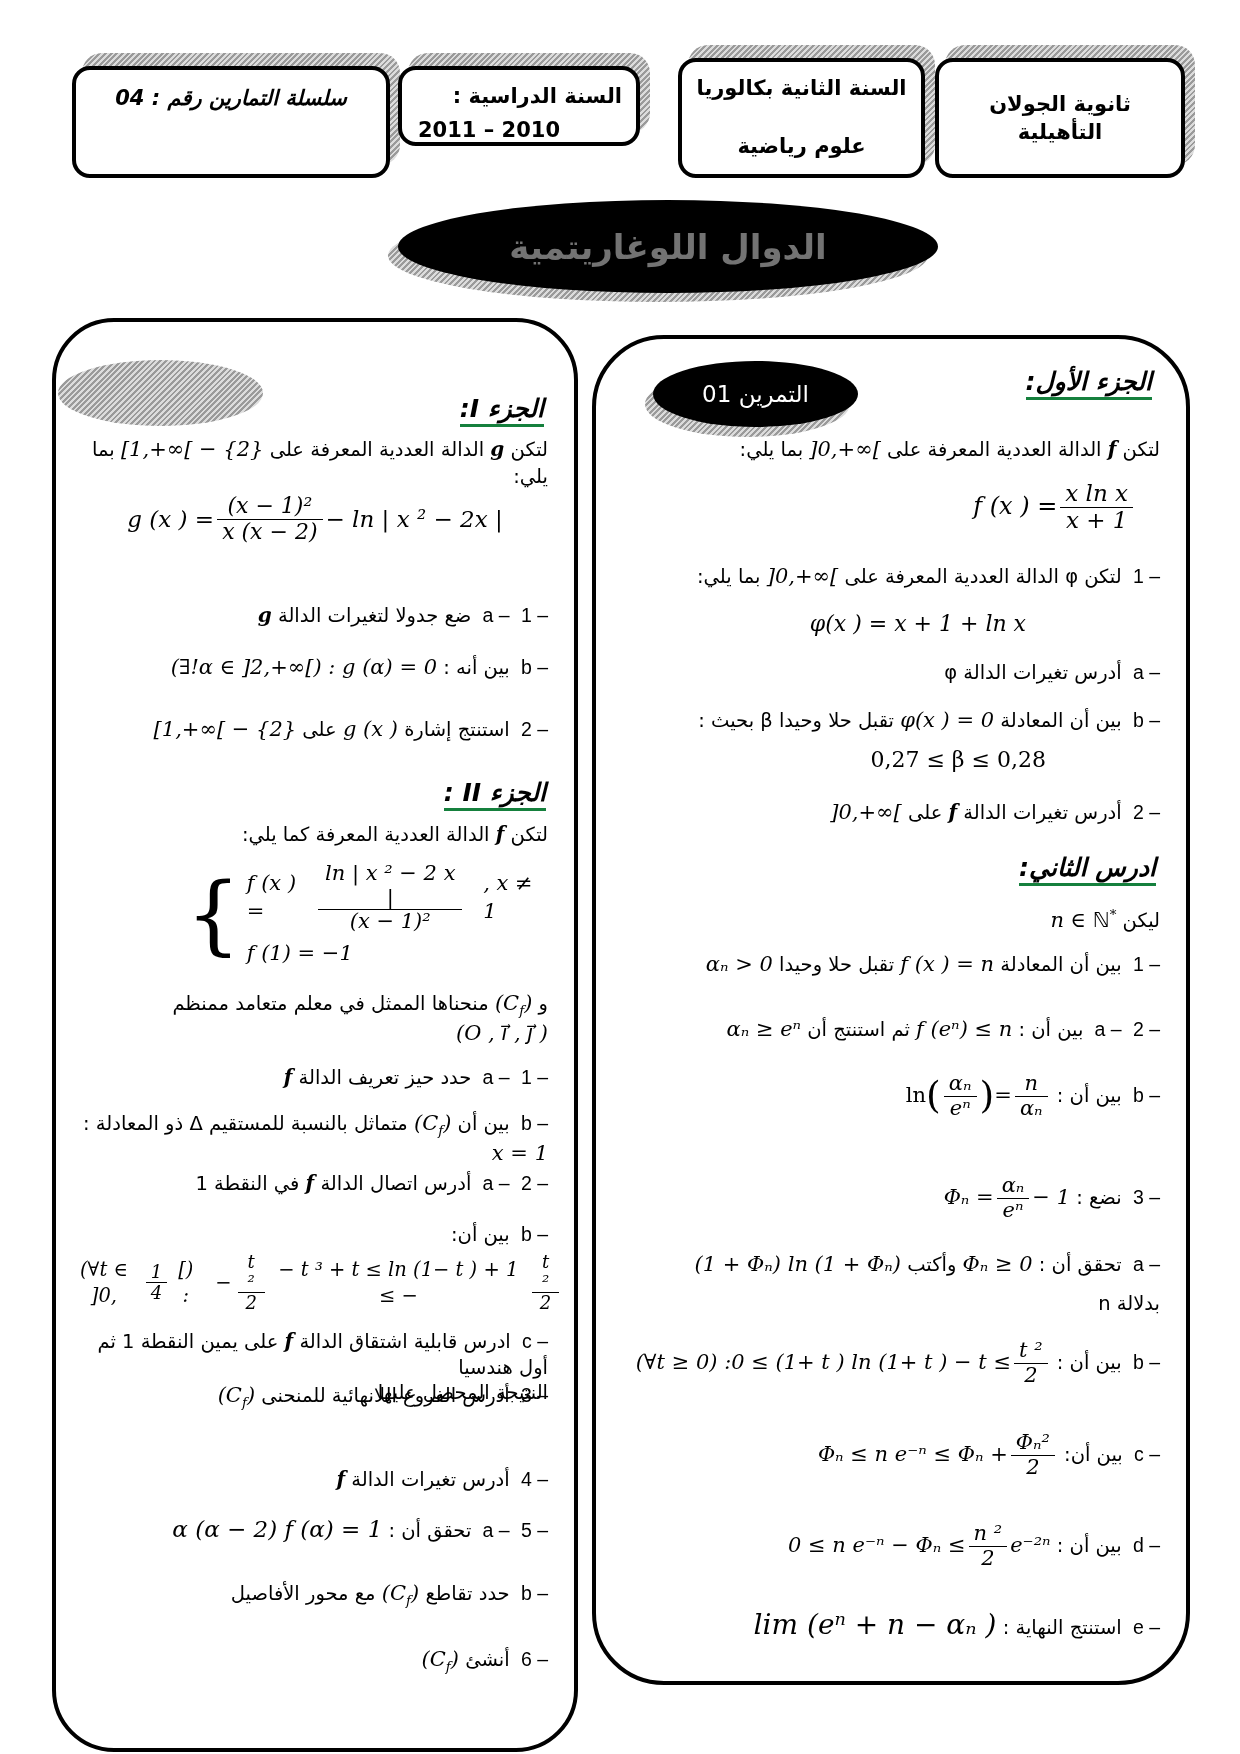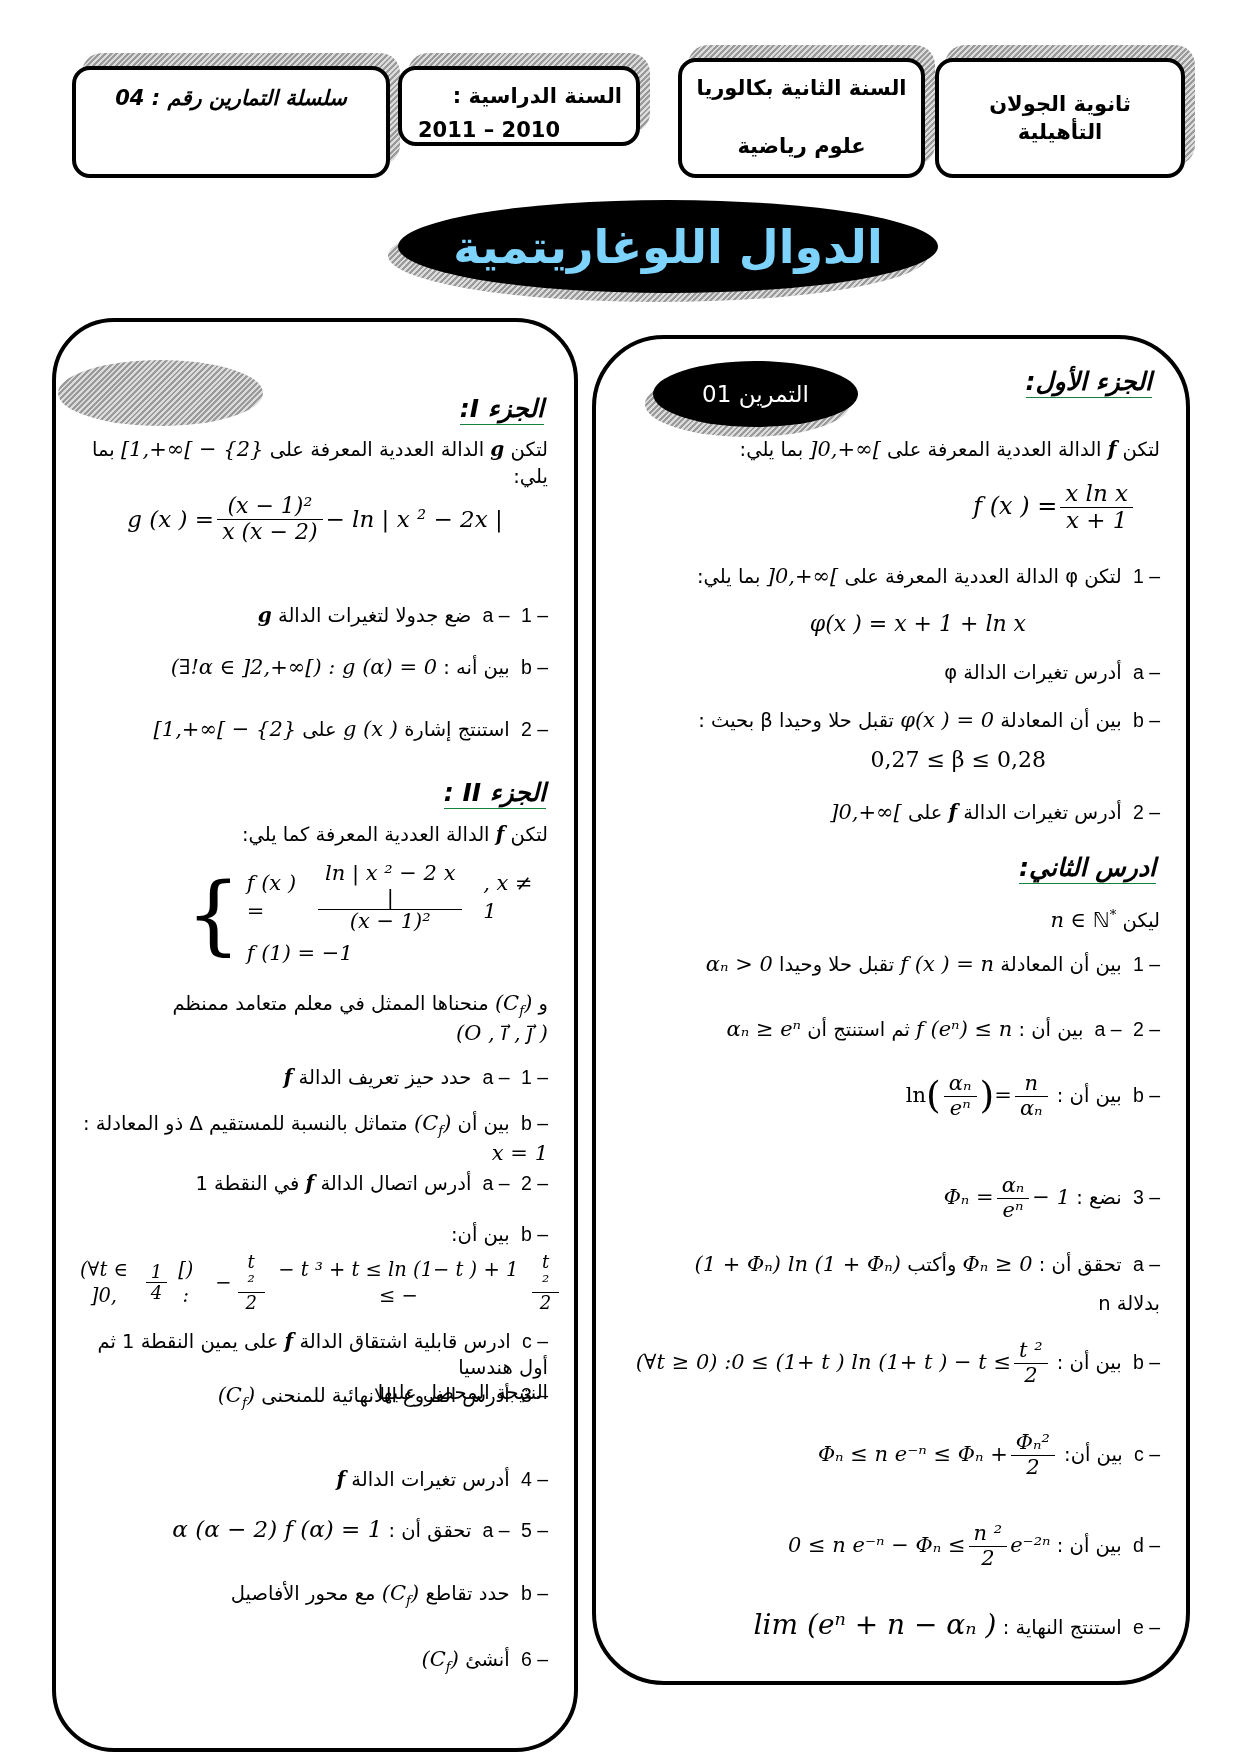--- a/index.html
+++ b/index.html
@@ -8,29 +8,29 @@
   .hatch{background:repeating-linear-gradient(135deg,#9a9a9a 0 2px,#dcdcdc 2px 4px);}
   
   .hwrap{position:absolute;}
   .hsh{position:absolute;inset:0;transform:translate(10px,-13px);border-radius:20px;}
   .hbox{position:relative;width:100%;height:100%;background:#fff;border:4px solid #000;border-radius:18px;
         display:flex;flex-direction:column;justify-content:center;align-items:center;gap:10px;
         font-weight:bold;font-size:21px;text-align:center;direction:rtl;box-sizing:border-box;padding:6px 8px;}
   .hbox .ltrline{direction:ltr;}
   
   .bansh{position:absolute;border-radius:50%;transform:translate(-10px,9px);}
-  .banner{position:absolute;background:#000;border-radius:50%;color:#7dd3fc;display:flex;align-items:center;justify-content:center;
-          font-weight:bold;font-size:46px;direction:rtl;}
+  .banner{position:absolute;background:#000;border-radius:50%;color:#737373;display:flex;align-items:center;justify-content:center;
+          font-weight:bold;font-size:34px;direction:rtl;}
   
   .colbox{position:absolute;background:#fff;border:4px solid #000;box-sizing:border-box;}
   
   .exsh{position:absolute;border-radius:50%;transform:translate(-8px,9px);}
   .exell{position:absolute;background:#000;border-radius:50%;color:#fff;display:flex;align-items:center;justify-content:center;
          font-size:23px;direction:rtl;z-index:2;}
-  .phead{position:absolute;font-weight:bold;font-style:italic;font-size:25px;border-bottom:1px solid #15803d;
+  .phead{position:absolute;font-weight:bold;font-style:italic;font-size:25px;border-bottom:3px solid #15803d;
          padding-bottom:1px;direction:rtl;}
   
   .ln{position:absolute;direction:rtl;text-align:right;font-size:19.5px;line-height:1.32;right:26px;left:26px;}
   .mk{font-family:"Liberation Sans","DejaVu Sans",sans-serif;direction:ltr;unicode-bidi:isolate;display:inline-block;margin-left:5px;}
   .m{font-family:"DejaVu Serif","DejaVu Sans",serif;font-style:italic;direction:ltr;unicode-bidi:isolate;display:inline-block;font-size:21px;}
   .mu{font-style:normal;}
   .fl{font-family:"DejaVu Serif","DejaVu Sans",serif;font-style:italic;font-weight:bold;direction:ltr;unicode-bidi:isolate;display:inline-block;font-size:20px;}
   .sy{direction:ltr;unicode-bidi:isolate;display:inline-block;}
   .mg{direction:ltr;unicode-bidi:isolate;display:inline-flex;align-items:center;
       font-family:"DejaVu Serif","DejaVu Sans",serif;font-style:italic;font-size:21px;}

